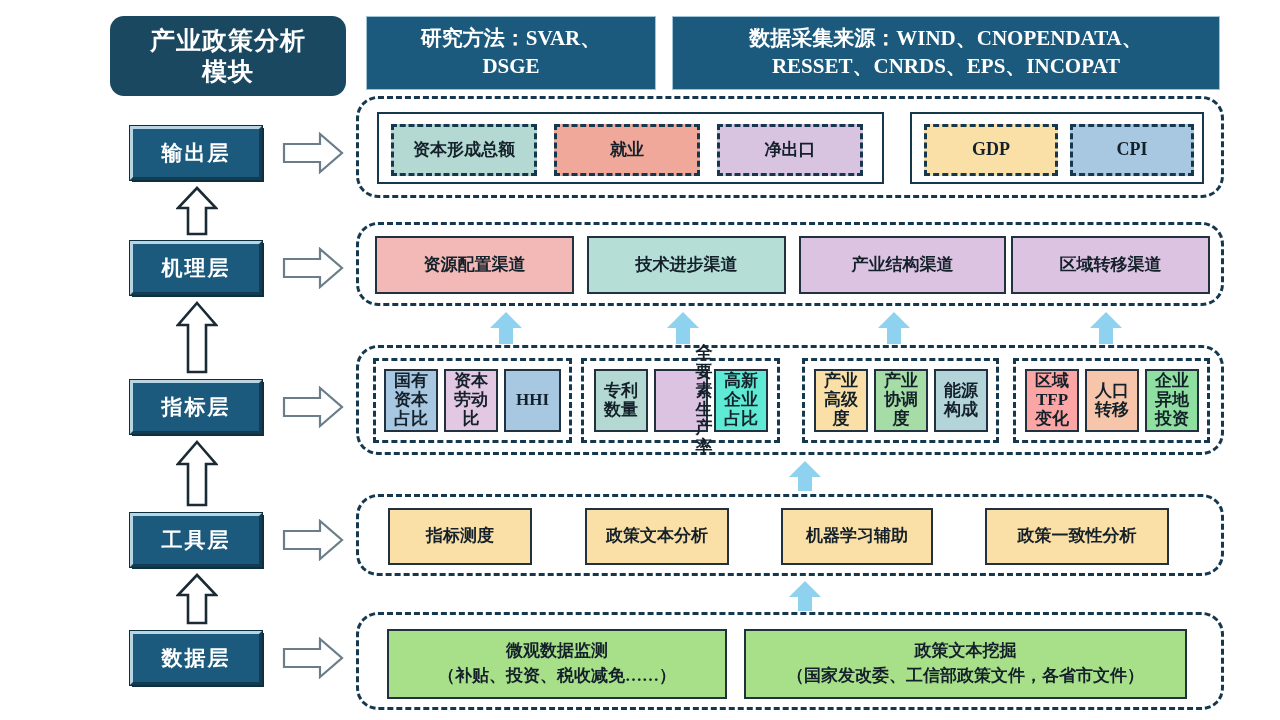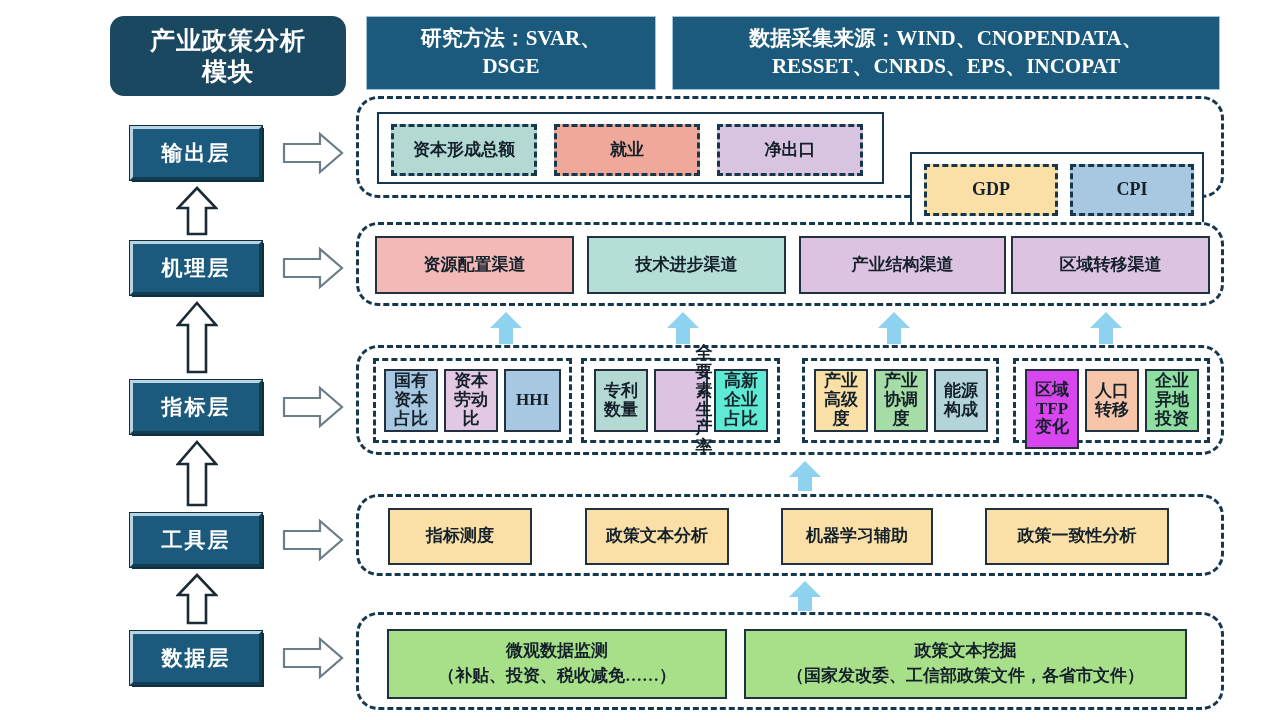--- a/index.html
+++ b/index.html
@@ -160,21 +160,21 @@
   </svg>
 
   <div class="row-container" style="left:356px; top:96px; width:868px; height:102px;">
 
     <div class="subgroup-solid" style="left:18px; top:13px; width:507px; height:72px;">
       <div class="leaf dashed" style="left:12px; top:10px; width:146px; height:52px; background:#b3d9d2;">资本形成总额</div>
       <div class="leaf dashed" style="left:175px; top:10px; width:146px; height:52px; background:#f0a89a;">就业</div>
       <div class="leaf dashed" style="left:338px; top:10px; width:146px; height:52px; background:#d8c3e0;">净出口</div>
     </div>
 
-    <div class="subgroup-solid" style="left:551px; top:13px; width:294px; height:72px;margin-top:40px;">
+    <div class="subgroup-solid" style="left:551px; top:13px; width:294px; height:72px;">
       <div class="leaf dashed big" style="left:12px; top:10px; width:134px; height:52px; background:#fae0a6;">GDP</div>
       <div class="leaf dashed big" style="left:158px; top:10px; width:124px; height:52px; background:#a8c7e0;">CPI</div>
     </div>
   </div>
 
   <div class="row-container" style="left:356px; top:222px; width:868px; height:84px;">
     <div class="leaf solid" style="left:16px; top:11px; width:199px; height:58px; background:#f3b9b6;">资源配置渠道</div>
     <div class="leaf solid" style="left:228px; top:11px; width:199px; height:58px; background:#b4ded6;">技术进步渠道</div>
     <div class="leaf solid" style="left:440px; top:11px; width:207px; height:58px; background:#ddc3e2;">产业结构渠道</div>
     <div class="leaf solid" style="left:652px; top:11px; width:199px; height:58px; background:#ddc3e2;">区域转移渠道</div>
@@ -194,21 +194,21 @@
       <div class="leaf solid vstack" style="left:130px; top:8px; width:54px; height:63px; background:#5eead4;">高新<br>企业<br>占比</div>
     </div>
 
     <div class="subgroup-dashed" style="left:443px; top:10px; width:197px; height:85px;">
       <div class="leaf solid vstack" style="left:9px; top:8px; width:54px; height:63px; background:#fae0a6;">产业<br>高级<br>度</div>
       <div class="leaf solid vstack" style="left:69px; top:8px; width:54px; height:63px; background:#a6dca6;">产业<br>协调<br>度</div>
       <div class="leaf solid vstack" style="left:129px; top:8px; width:54px; height:63px; background:#b3d4d9;">能源<br>构成</div>
     </div>
 
     <div class="subgroup-dashed" style="left:654px; top:10px; width:197px; height:85px;">
-      <div class="leaf solid vstack" style="left:9px; top:8px; width:54px; height:80px; background:#d946ef;">区域<br>TFP<br>变化</div>
+      <div class="leaf solid vstack" style="left:9px; top:8px; width:54px; height:63px; background:#fca5a5;">区域<br>TFP<br>变化</div>
       <div class="leaf solid vstack" style="left:69px; top:8px; width:54px; height:63px; background:#f6c5aa;">人口<br>转移</div>
       <div class="leaf solid vstack" style="left:129px; top:8px; width:54px; height:63px; background:#8fe0a0;">企业<br>异地<br>投资</div>
     </div>
   </div>
 
   <div class="row-container" style="left:356px; top:494px; width:868px; height:82px;">
     <div class="leaf solid" style="left:29px; top:11px; width:144px; height:57px; background:#fae0a6;">指标测度</div>
     <div class="leaf solid" style="left:226px; top:11px; width:144px; height:57px; background:#fae0a6;">政策文本分析</div>
     <div class="leaf solid" style="left:422px; top:11px; width:152px; height:57px; background:#fae0a6;">机器学习辅助</div>
     <div class="leaf solid" style="left:626px; top:11px; width:184px; height:57px; background:#fae0a6;">政策一致性分析</div>

